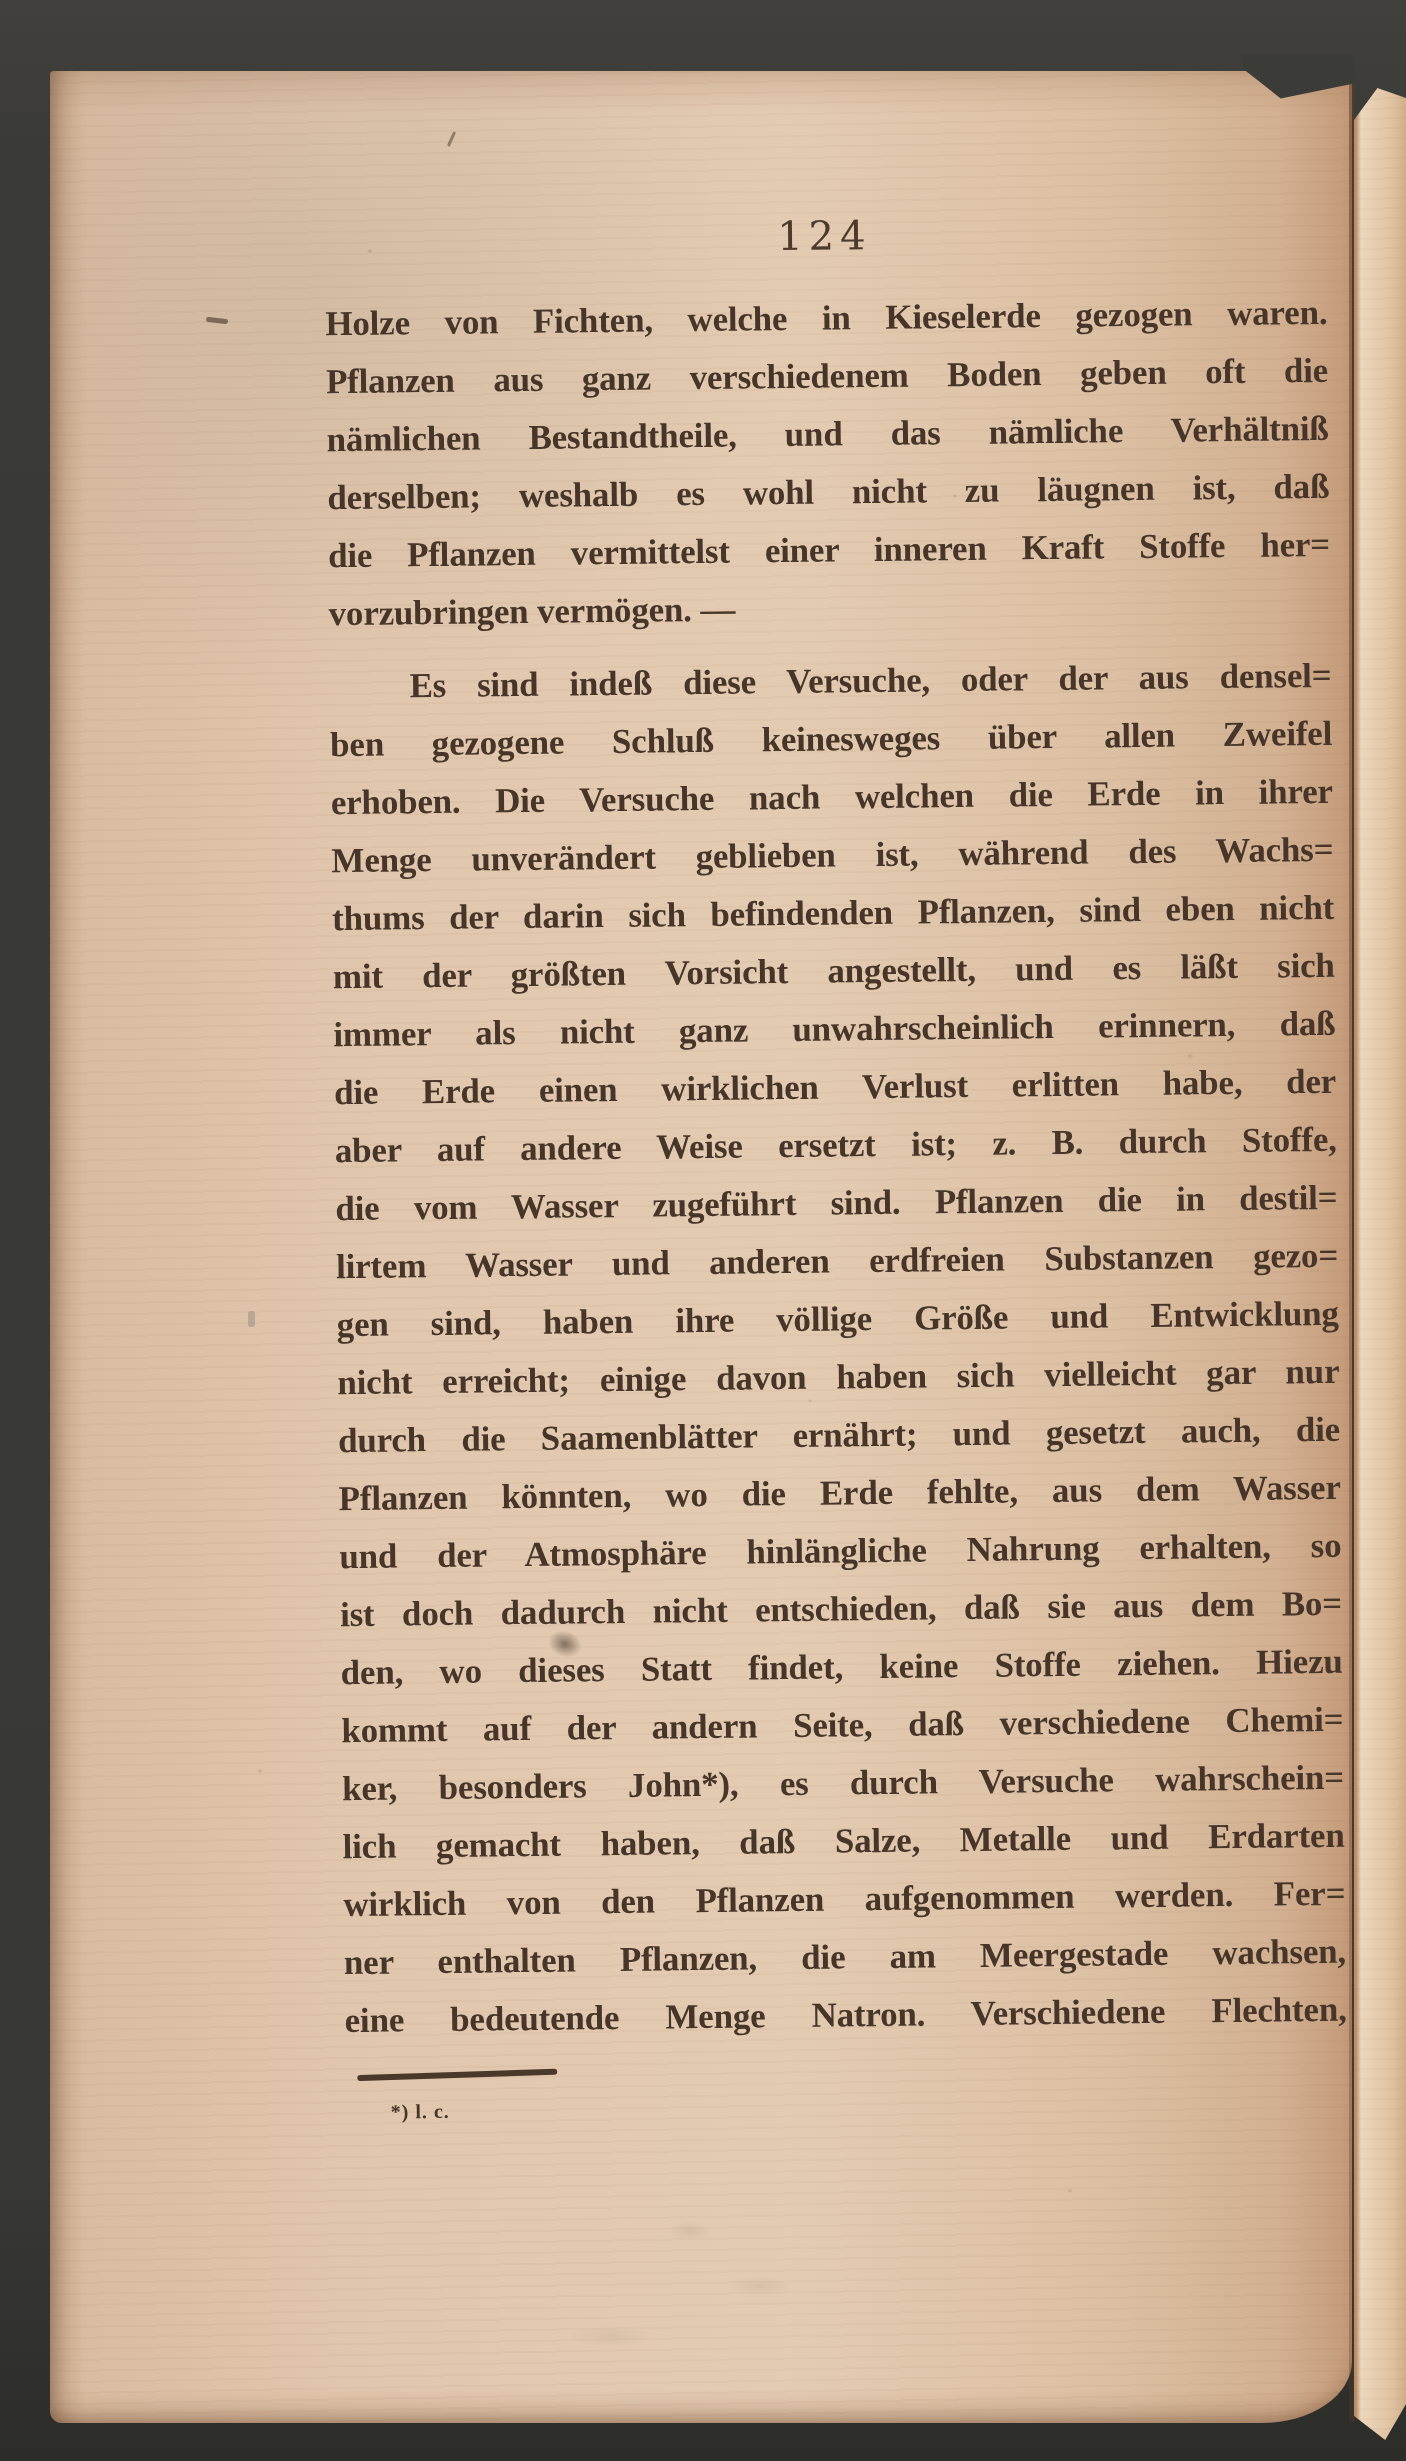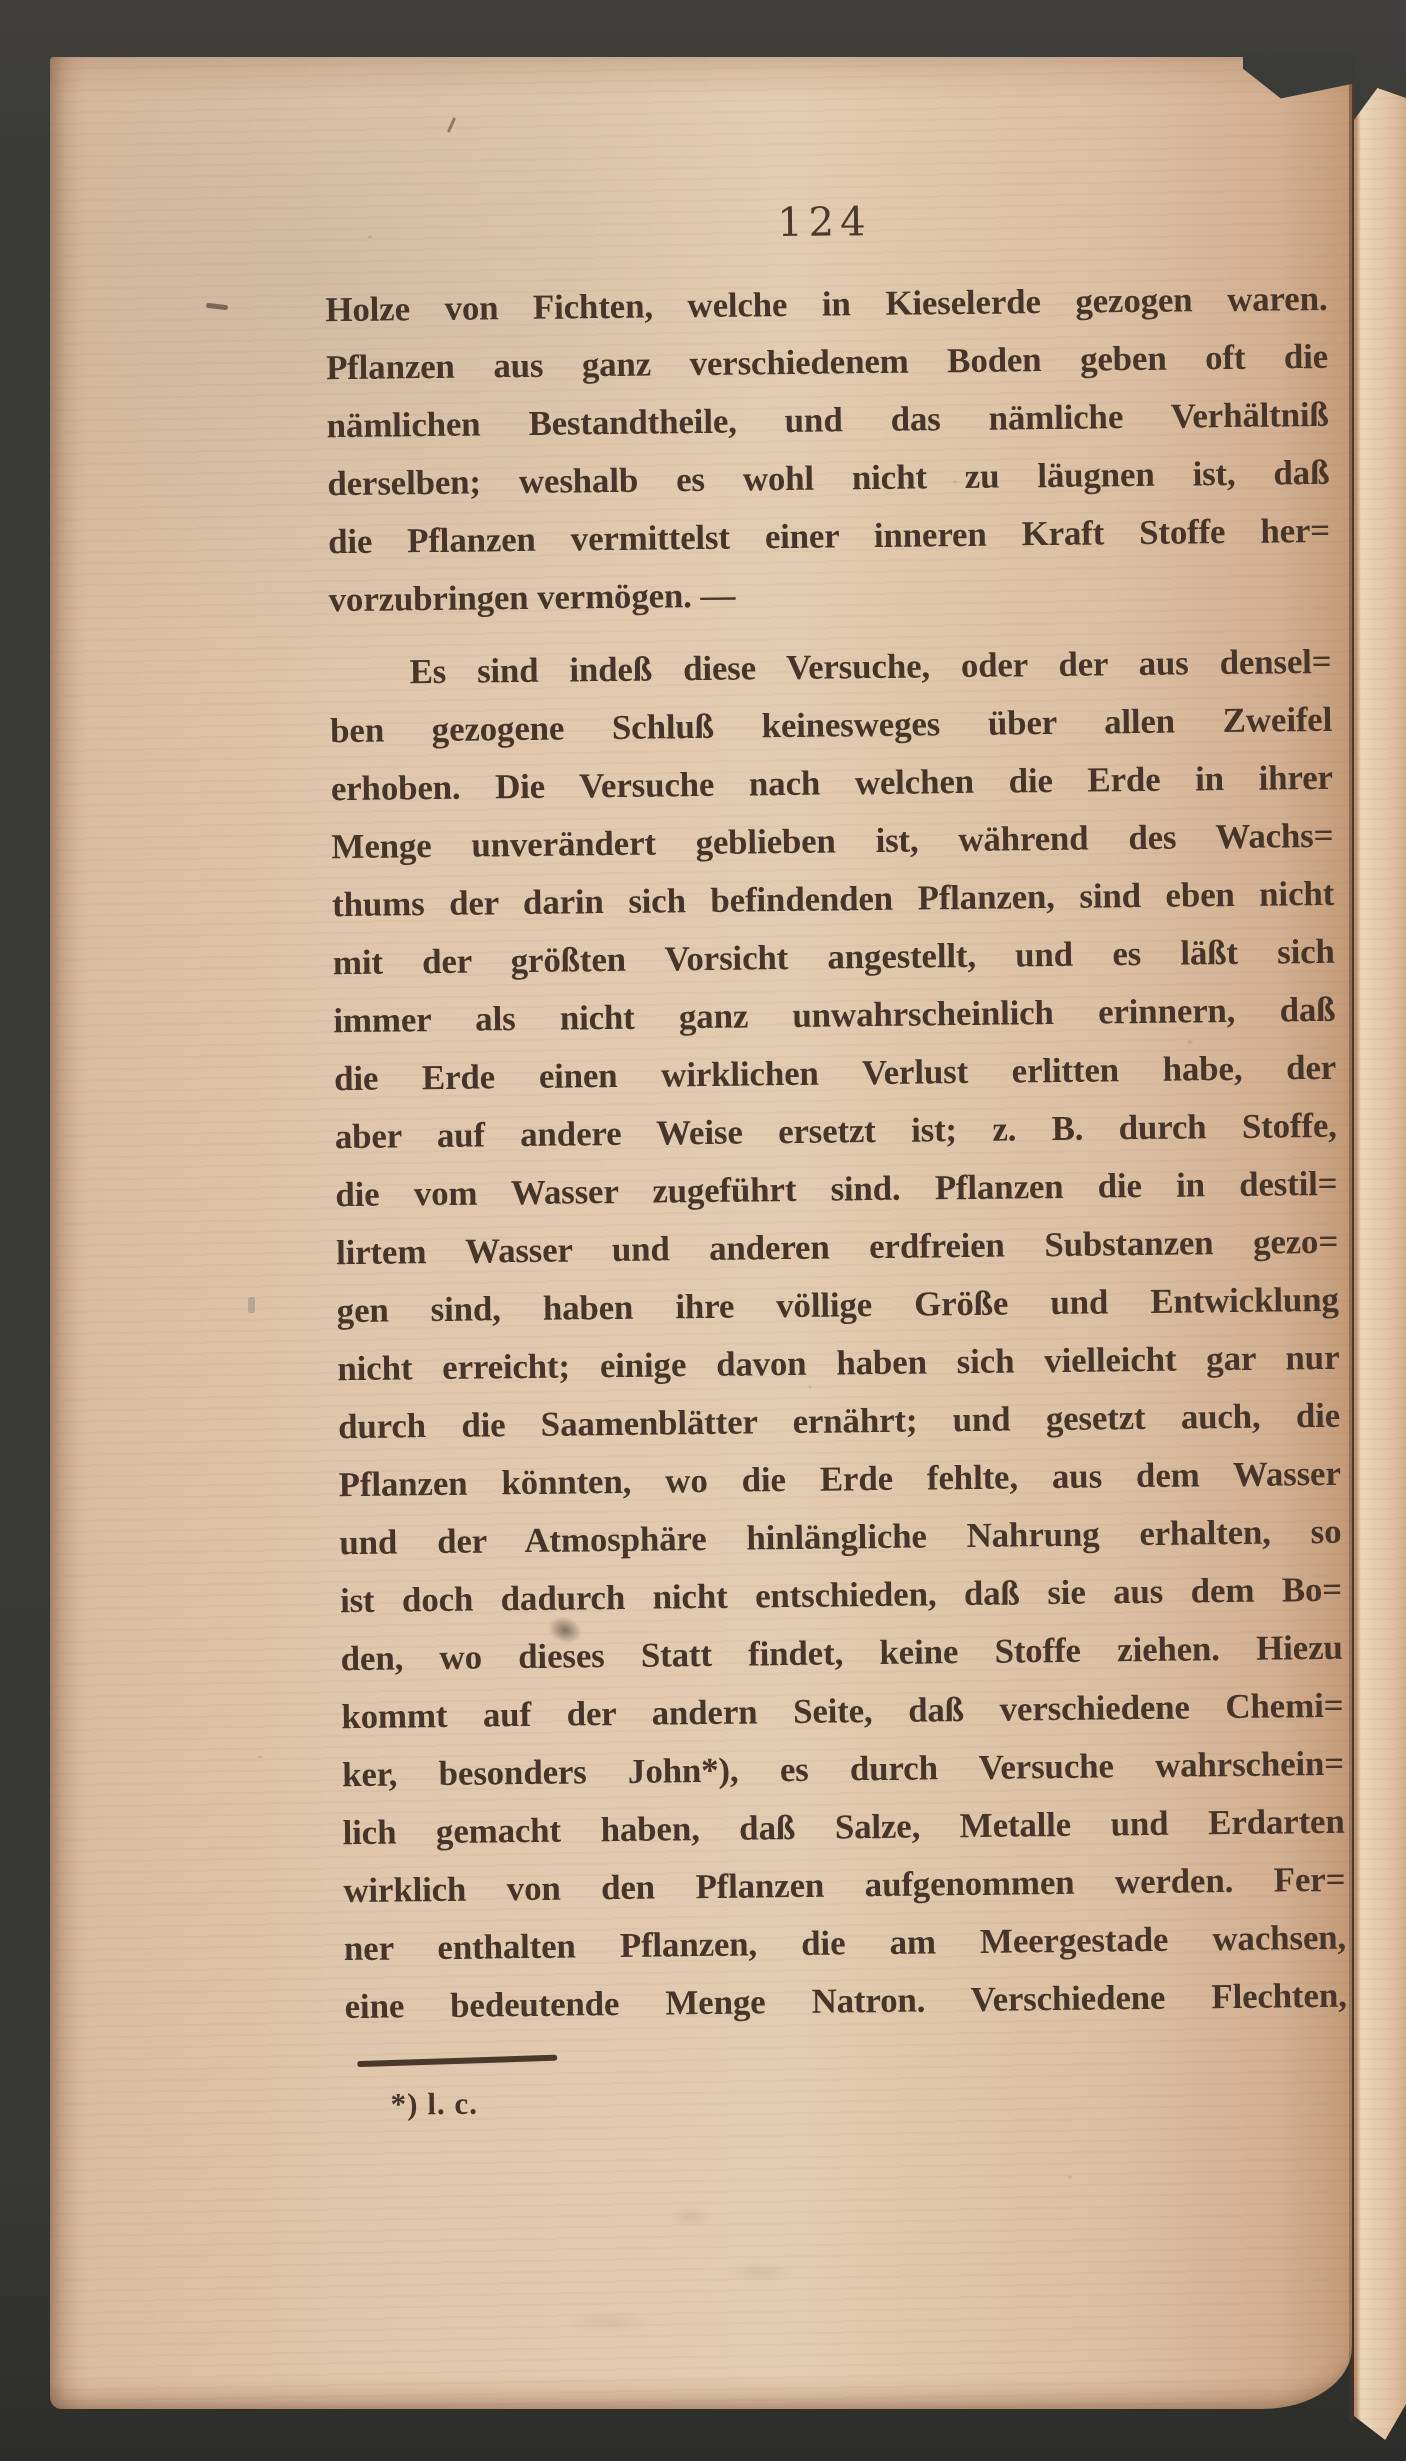--- a/index.html
+++ b/index.html
@@ -3,21 +3,21 @@
 <meta charset="utf-8">
 <style>
   html,body{margin:0;padding:0;background:#2e2e2a;}
   .scan{
     position:relative;width:1406px;height:2461px;overflow:hidden;
     background:linear-gradient(180deg,#41403d 0,#3a3a37 6%,#383835 88%,#2c2c28 100%);
     font-family:"Liberation Serif","DejaVu Serif",serif;
   }
   
   .paper{
-    position:absolute;left:50px;top:57px;width:1302px;height:2352px;
+    position:absolute;left:50px;top:71px;width:1302px;height:2352px;
     background:
       radial-gradient(60% 30% at 20% 9%, rgba(120,112,100,.12), transparent 60%),
       linear-gradient(180deg, rgba(150,105,75,.20) 0, rgba(150,105,75,0) 42px),
       linear-gradient(0deg, rgba(140,95,65,.22) 0, rgba(140,95,65,0) 34px),
       linear-gradient(90deg,#cbaa8d 0px,#d9bda2 38px,#e0c6ac 290px,#e3cbb1 740px,#dcc0a4 1060px,#d2b091 1230px,#c39a78 1302px);
     border-radius:4px 4px 90px 12px / 4px 4px 62px 12px;
     box-shadow:inset 16px 0 22px -12px rgba(100,65,45,.5), inset 0 -12px 18px -10px rgba(110,75,50,.45);
   }
   .texture{
     position:absolute;inset:0;pointer-events:none;border-radius:inherit;
@@ -44,21 +44,21 @@
   .pagenum{position:absolute;left:285px;top:150px;width:1000px;text-align:center;
     font:400 40px/1 "DejaVu Serif",serif;letter-spacing:6px;color:#4b3a2b;}
   .textblock{position:absolute;left:285px;top:224px;width:1002px;
     font-weight:700;font-size:35px;letter-spacing:-.2px;}
   .line{height:58px;line-height:58px;text-align:justify;text-align-last:justify;}
   .line.flush{text-align-last:left;}
   .para2{margin-top:15px;}
   .line.indent{padding-left:80px;}
   .footrule{position:absolute;left:297px;top:2002px;width:200px;height:6px;
     background:#4a392b;border-radius:3px;transform:rotate(-1.2deg);}
-  .footnote{position:absolute;left:330px;top:2030px;font-weight:700;font-size:31px;
+  .footnote{position:absolute;left:330px;top:2030px;font-weight:700;font-size:20px;
     letter-spacing:1px;color:#463528;}
   
   .crease{position:absolute;left:1349px;top:62px;width:5px;height:2360px;
     background:linear-gradient(180deg, rgba(95,60,38,.55), rgba(95,60,38,.30));}
   .strip{
     position:absolute;left:1354px;top:68px;width:52px;height:2372px;
     background:
       repeating-linear-gradient(179deg, rgba(130,90,65,.05) 0 2px, transparent 2px 10px),
       linear-gradient(90deg,#b98f6b 0 2px,#ecd7bc 7px,#e7cfb2 18px,#dfc2a2 38px,#d2ae8a 52px);
     clip-path:polygon(0 52px,45% 20px,100% 30px,100% 2336px,60% 2372px,0 2348px);

